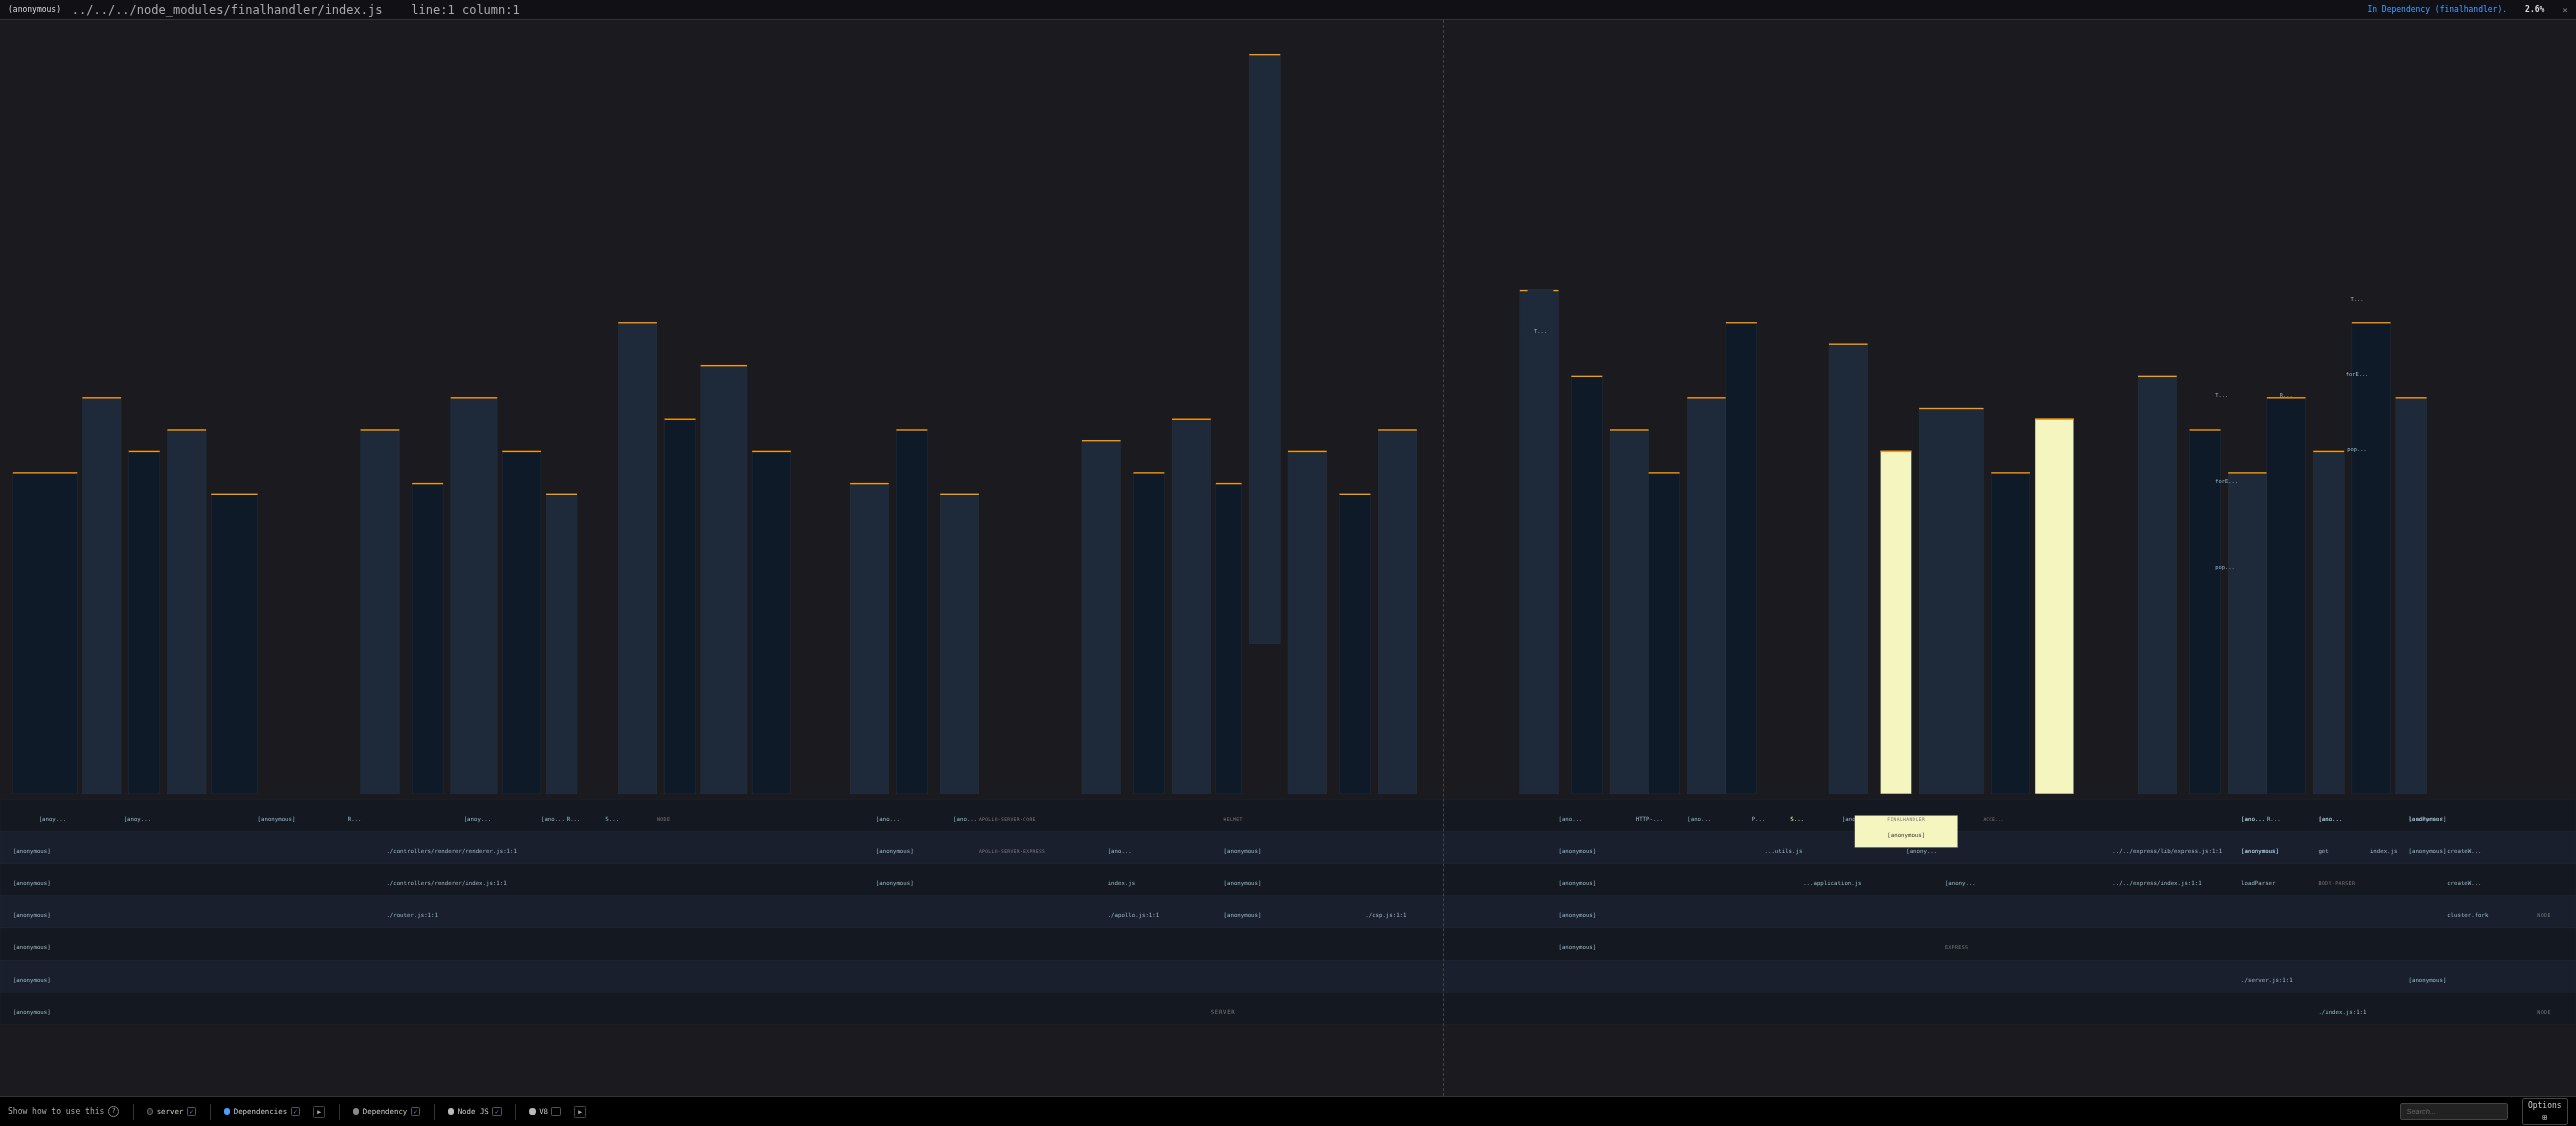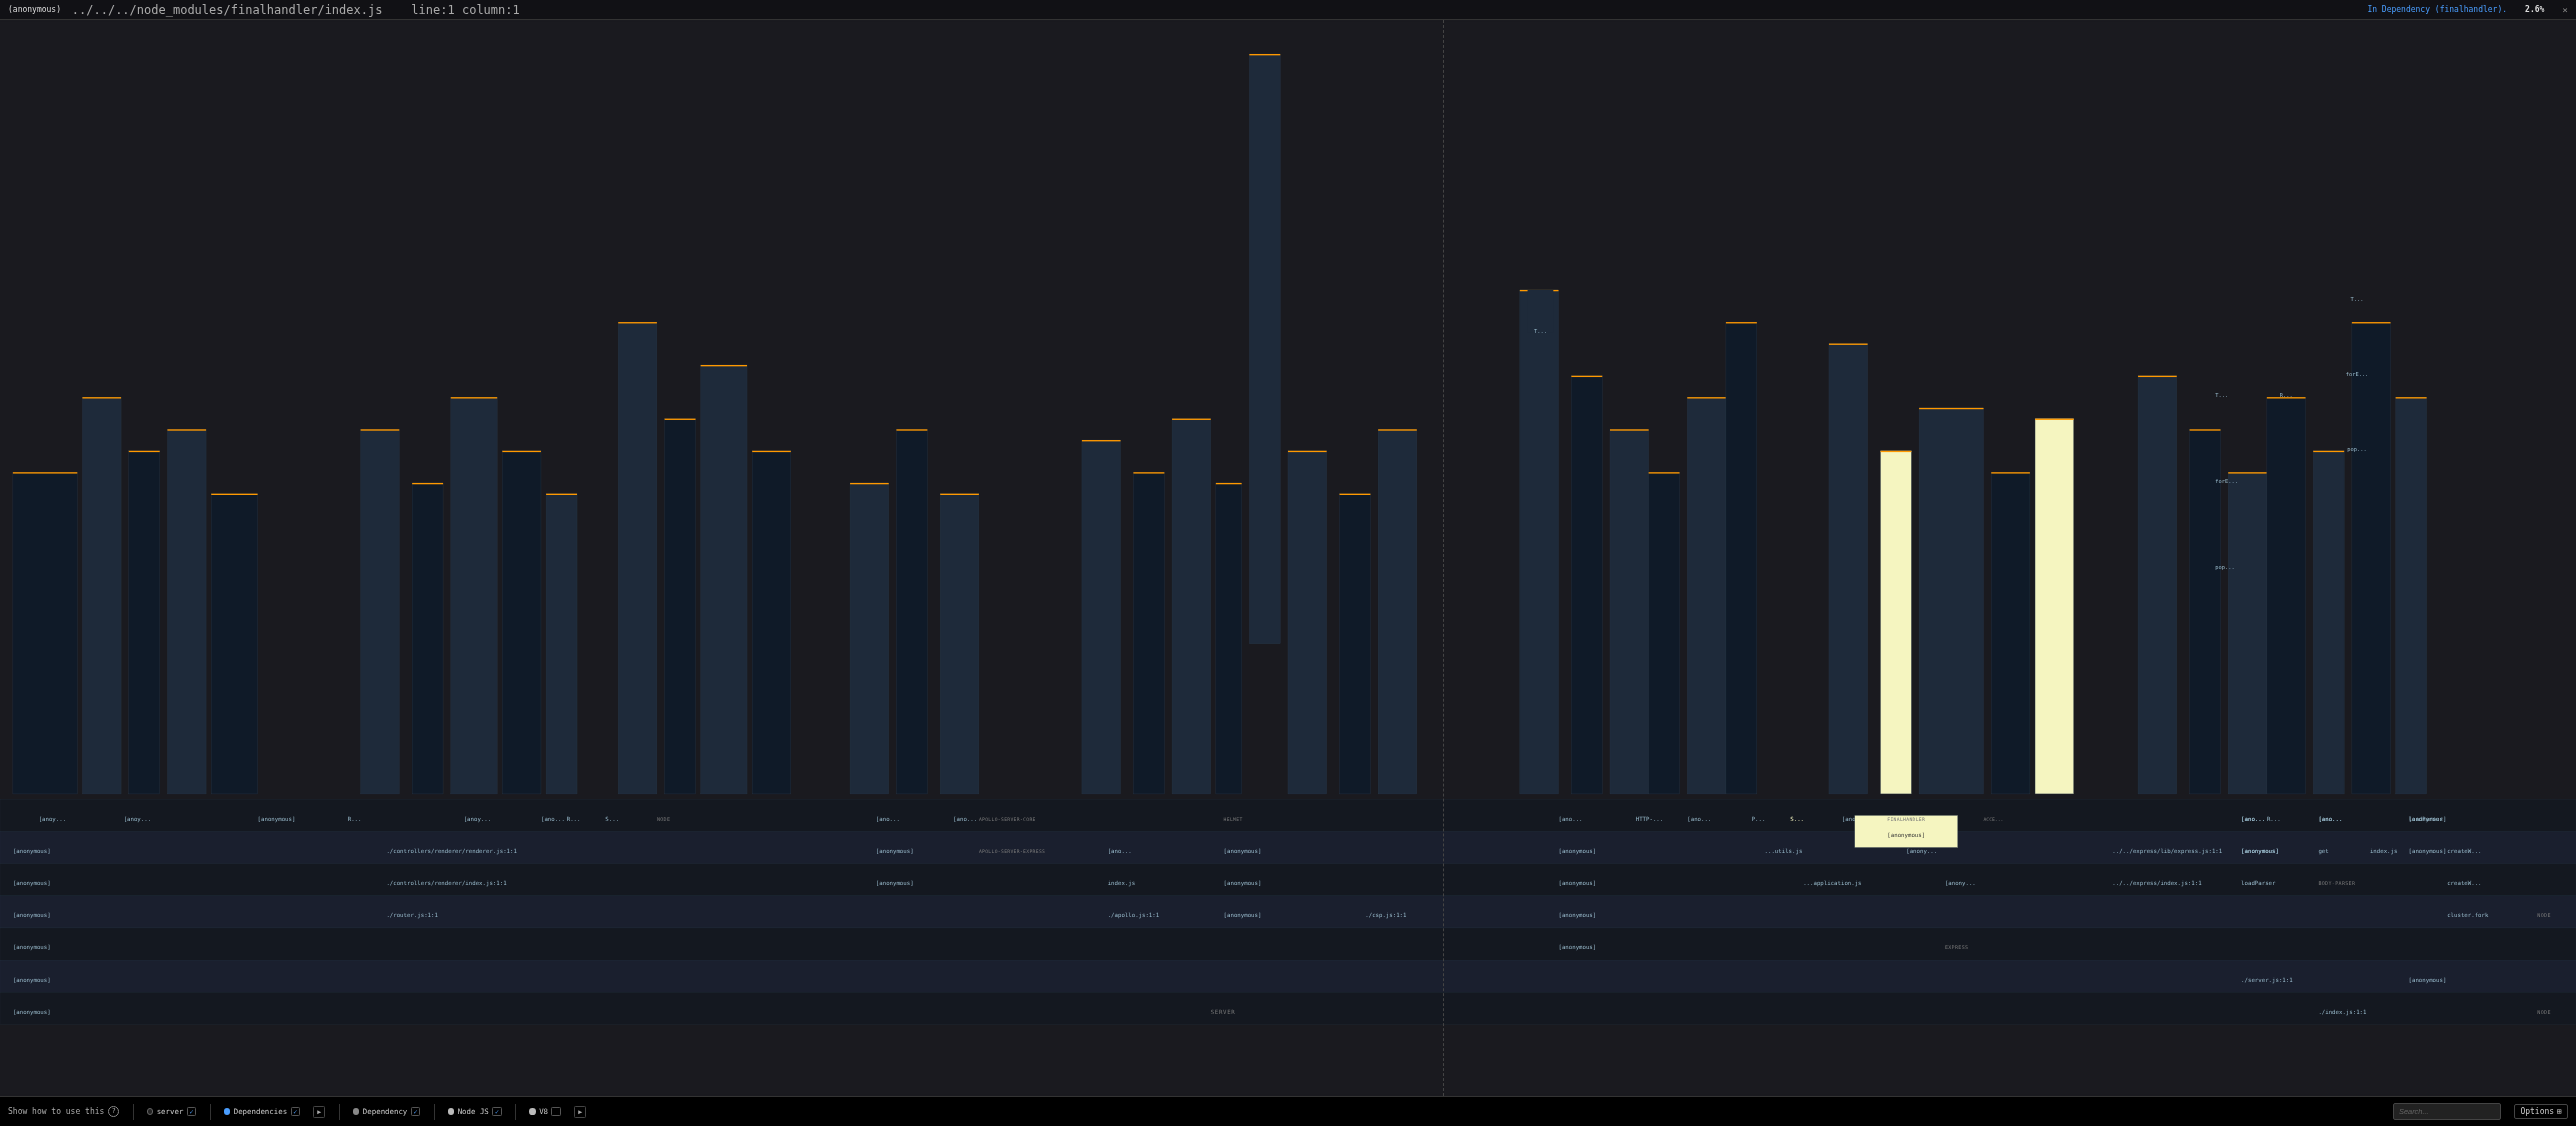--- a/index.html
+++ b/index.html
@@ -183,20 +183,21 @@
     .options-btn {
       display: flex;
       align-items: center;
       gap: 2.7px;
       color: #ccc;
       cursor: pointer;
       font-size: 8px;
       border: 0.7px solid #444;
       border-radius: 2px;
       padding: 2px 5.4px;
+      flex-direction: column;
     }
 
     
     #flame-svg {
       width: 100%;
       height: 100%;
     }
   </style>
 </head>
 <body>

